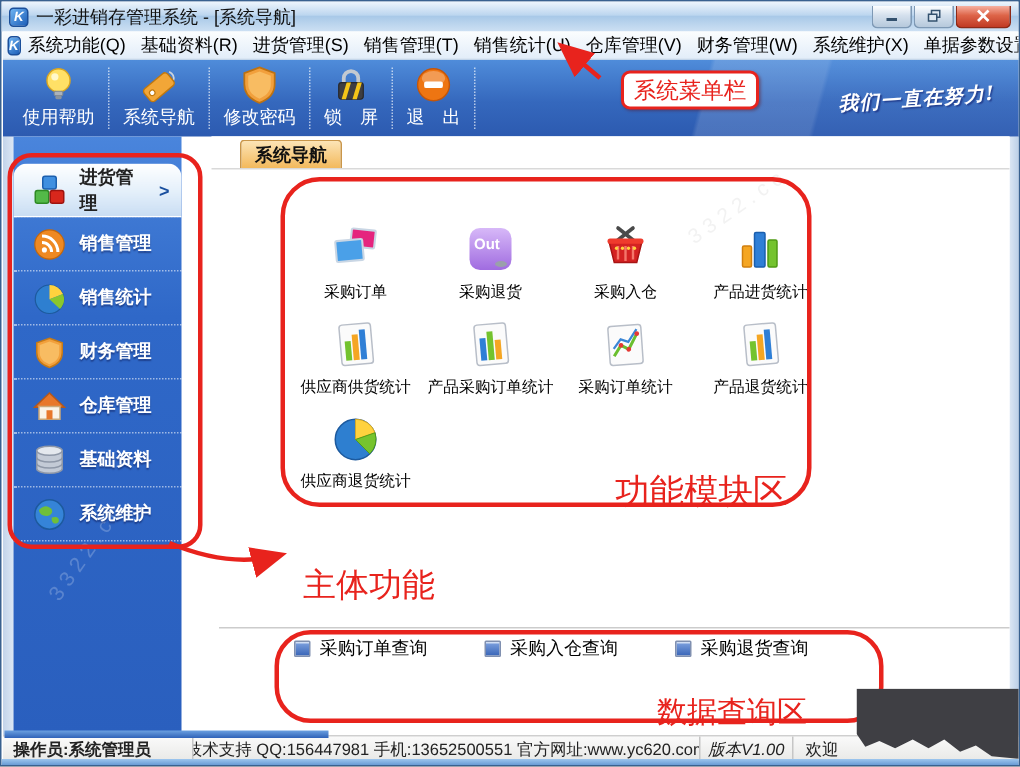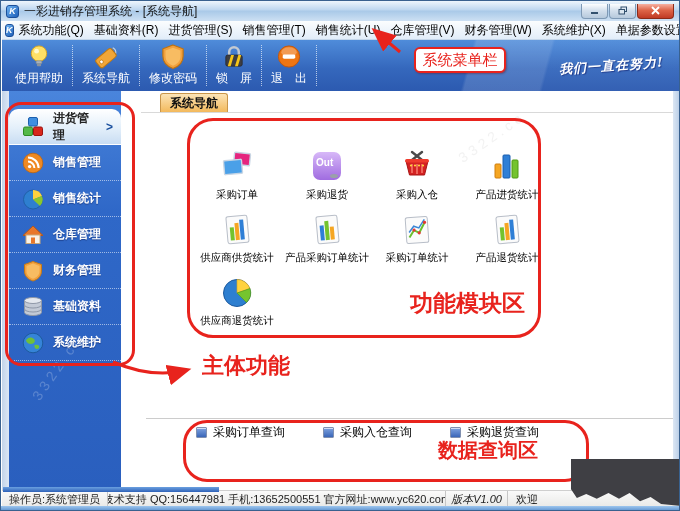--- a/index.html
+++ b/index.html
@@ -81,39 +81,39 @@
 
   
   .annbox{ position:absolute; border:3px solid #e8231d; pointer-events:none; z-index:20;}
   #ann-sidebar{ left:4px; top:101px; width:130px; height:264px; border-radius:16px;}
   #ann-modules{ left:186px; top:117px; width:354px; height:220px; border-radius:26px;}
   #ann-queries{ left:182px; top:419px; width:406px; height:62px; border-radius:24px;}
   .callout{ position:absolute; left:397px; top:46px; width:92px; height:26px; background:#fff;
     border:2px solid #e8231d; border-radius:6px; color:#e8231d; font-size:15px; font-weight:normal;
     display:flex; align-items:center; justify-content:center; z-index:21;
     box-shadow:1px 1px 2px rgba(100,0,0,.35); pointer-events:none;margin-left:16px;}
-  .bigred{ position:absolute; color:#e8231d; font-weight:bold; z-index:21; pointer-events:none; }
+  .bigred{ position:absolute; color:#e8231d; font-weight:normal; z-index:21; pointer-events:none;margin-top:24px; }
   #lbl-modules{ left:409px; top:287px; font-size:23px;}
   #lbl-main{ left:201px; top:350px; font-size:22px;}
   #lbl-queries{ left:437px; top:436px; font-size:20px;}
   .overlay{ position:absolute; left:0; top:0; z-index:22; pointer-events:none;}
 
   
   .wm{ position:absolute; pointer-events:none; font-size:14px; letter-spacing:4px; z-index:10;}
   #wm1{ left:18px; top:358px; color:rgba(255,255,255,.22); transform:rotate(-55deg);}
   #wm2{ left:452px; top:128px; color:rgba(130,130,130,.10); transform:rotate(-35deg);}
   .censor{ position:absolute; left:563px; top:458px; width:117px; height:48px; background:#3f3f44; z-index:30;
     clip-path:polygon(6% 0,100% 0,100% 98%,83% 94%,74% 79%,65% 88%,56% 71%,47% 83%,38% 71%,28% 83%,19% 73%,11% 81%,6% 63%);}
 
   
   .statusbar{ position:absolute; left:1px; top:489px; width:678px; height:17px;
     background:linear-gradient(#fafafa,#e9e9e7); border-top:1px solid #cfcfcf;
     display:flex; align-items:center; font-size:11px; color:#222; z-index:5;}
   .sbcell{ height:100%; display:flex; align-items:center; overflow:hidden; white-space:nowrap;}
-  .sb1{ width:106px; padding-left:7px; border-right:1px solid #c6c6c6;}
+  .sb1{ width:127px; padding-left:7px; border-right:1px solid #c6c6c6;font-weight:bold;}
   .sb2{ width:338px; justify-content:center; border-right:1px solid #c6c6c6;}
   .sb3{ width:62px; justify-content:center; border-right:1px solid #c6c6c6;font-style:italic;}
   .sb4{ flex:1; padding-left:8px;text-align:right;}
 </style>
 </head>
 <body>
 
 <div class="window">
 
   <div class="titlebar">
@@ -231,32 +231,32 @@
       <div class="navitem">
         <svg viewBox="0 0 22 22">
           <circle cx="11" cy="11.5" r="9.5" fill="#2e7fd0" stroke="#1d5a9e" stroke-width=".8"></circle>
           <path d="M11 11.5 L11 2 A9.5 9.5 0 0 1 20 8 Z" fill="#ffd23e"></path>
           <path d="M11 11.5 L20 8 A9.5 9.5 0 0 1 18 18 Z" fill="#8bc72c"></path>
         </svg>
         <span>销售统计</span>
       </div>
       <div class="navitem">
         <svg viewBox="0 0 22 22">
+          <path d="M11 1.5 L19.5 4.5 V11 C19.5 16.5 15.5 19.5 11 21 C6.5 19.5 2.5 16.5 2.5 11 V4.5 Z" fill="#f2a03c" stroke="#c57a18"></path>
+          <path d="M11 3.6 L17.5 6 V11 C17.5 15 15 17.4 11 18.8 C7 17.4 4.5 15 4.5 11 V6 Z" fill="#f8bc62"></path>
+        </svg>
+        <span>财务管理</span>
+      </div>
+      <div class="navitem">
+        <svg viewBox="0 0 22 22">
           <path d="M11 2 L21 11.5 H1 Z" fill="#e8772a" stroke="#b5581a"></path>
           <rect x="4" y="11" width="14" height="8.5" fill="#faf3e8" stroke="#c9a87a"></rect>
           <rect x="9" y="13.5" width="4" height="6" fill="#e8772a"></rect>
         </svg>
         <span>仓库管理</span>
-      </div>
-      <div class="navitem">
-        <svg viewBox="0 0 22 22">
-          <path d="M11 1.5 L19.5 4.5 V11 C19.5 16.5 15.5 19.5 11 21 C6.5 19.5 2.5 16.5 2.5 11 V4.5 Z" fill="#f2a03c" stroke="#c57a18"></path>
-          <path d="M11 3.6 L17.5 6 V11 C17.5 15 15 17.4 11 18.8 C7 17.4 4.5 15 4.5 11 V6 Z" fill="#f8bc62"></path>
-        </svg>
-        <span>财务管理</span>
       </div>
       <div class="navitem">
         <svg viewBox="0 0 22 22">
           <path d="M2.5 4.5 V16.5 A8.5 3 0 0 0 19.5 16.5 V4.5" fill="#c3cad6" stroke="#8f98a8"></path>
           <path d="M2.5 9 A8.5 3 0 0 0 19.5 9" fill="none" stroke="#8f98a8"></path>
           <path d="M2.5 13 A8.5 3 0 0 0 19.5 13" fill="none" stroke="#8f98a8"></path>
           <ellipse cx="11" cy="4.5" rx="8.5" ry="3" fill="#e4e8ee" stroke="#8f98a8"></ellipse>
         </svg>
         <span>基础资料</span>
       </div>

